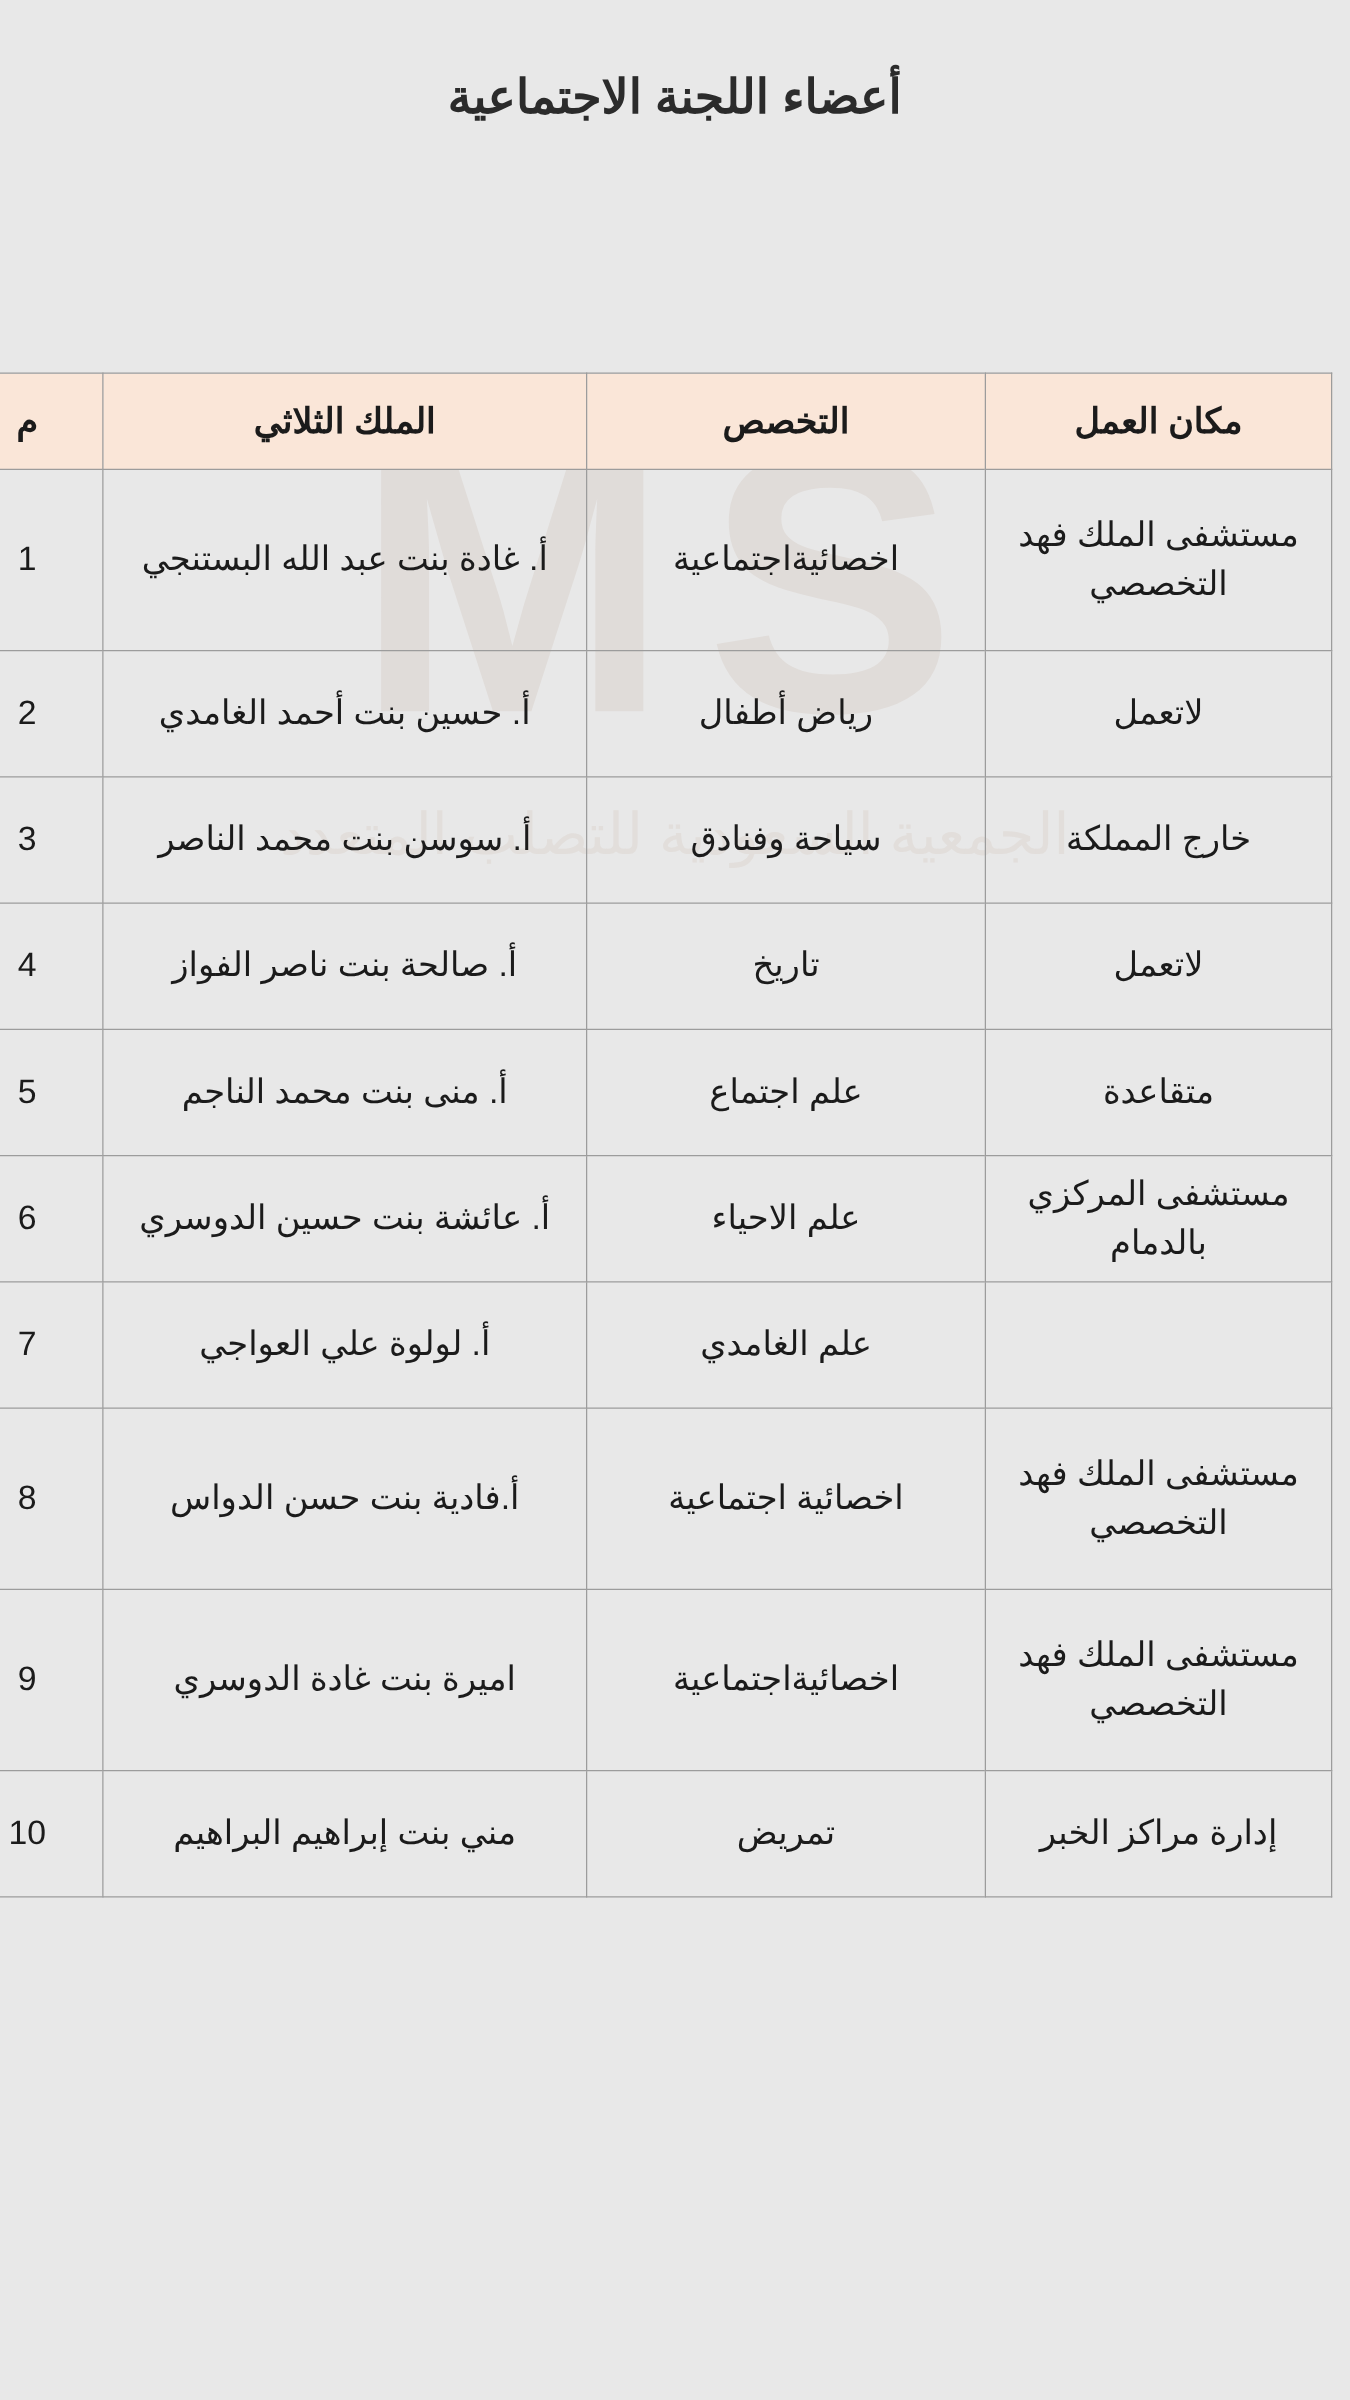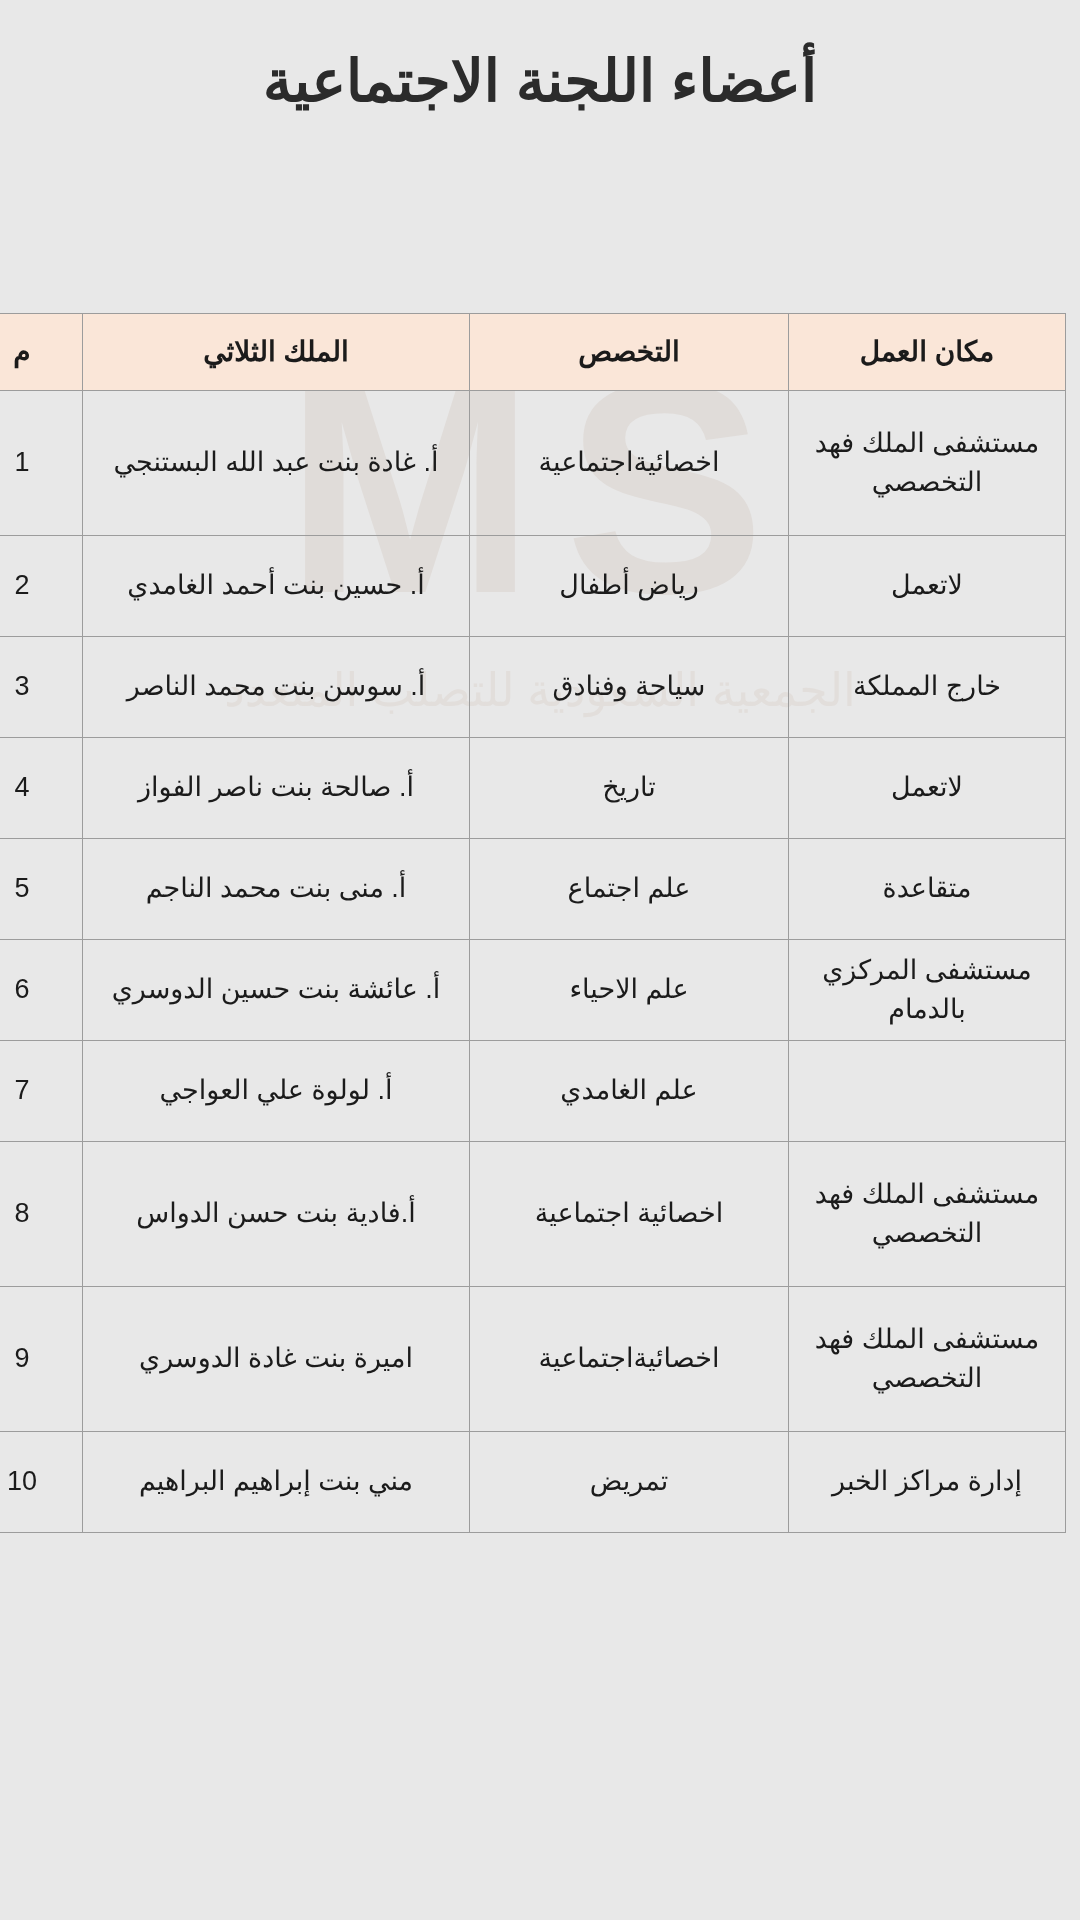--- a/index.html
+++ b/index.html
@@ -47,26 +47,25 @@
   .watermark .wm-en {
     font-size: 44px;
     color: #e2dedb;
     letter-spacing: 2px;
     margin-top: 6px;
   }
   .title {
     position: relative;
     z-index: 2;
     text-align: center;
-    font-size: 58px;
+    font-size: 38px;
     font-weight: bold;
     color: #2b2b2b;
-    padding-top: 24px;
+    padding-top: 55px;
     letter-spacing: 0px;
-    margin-top: 23px;
   }
   .table-wrap {
     position: relative;
     z-index: 2;
     margin: 198px 14px 0 14px;
   }
   table.members {
     width: 1052px;
     border-collapse: collapse;
     table-layout: fixed;

